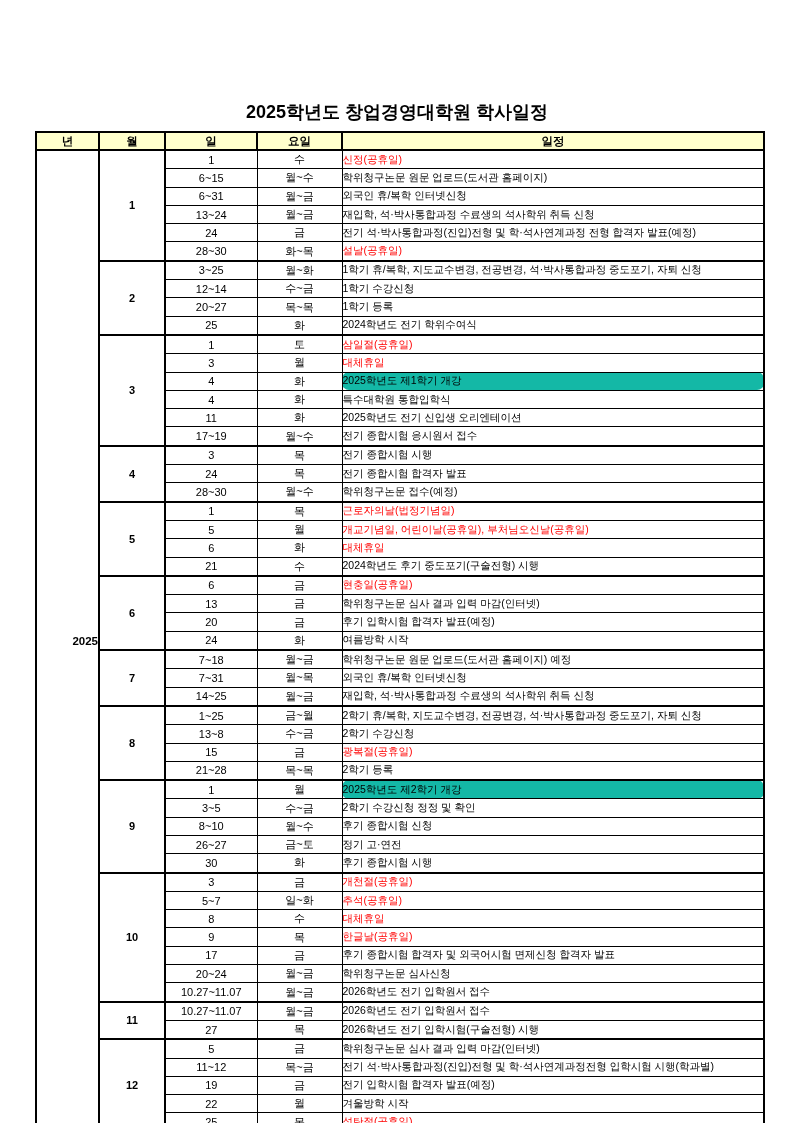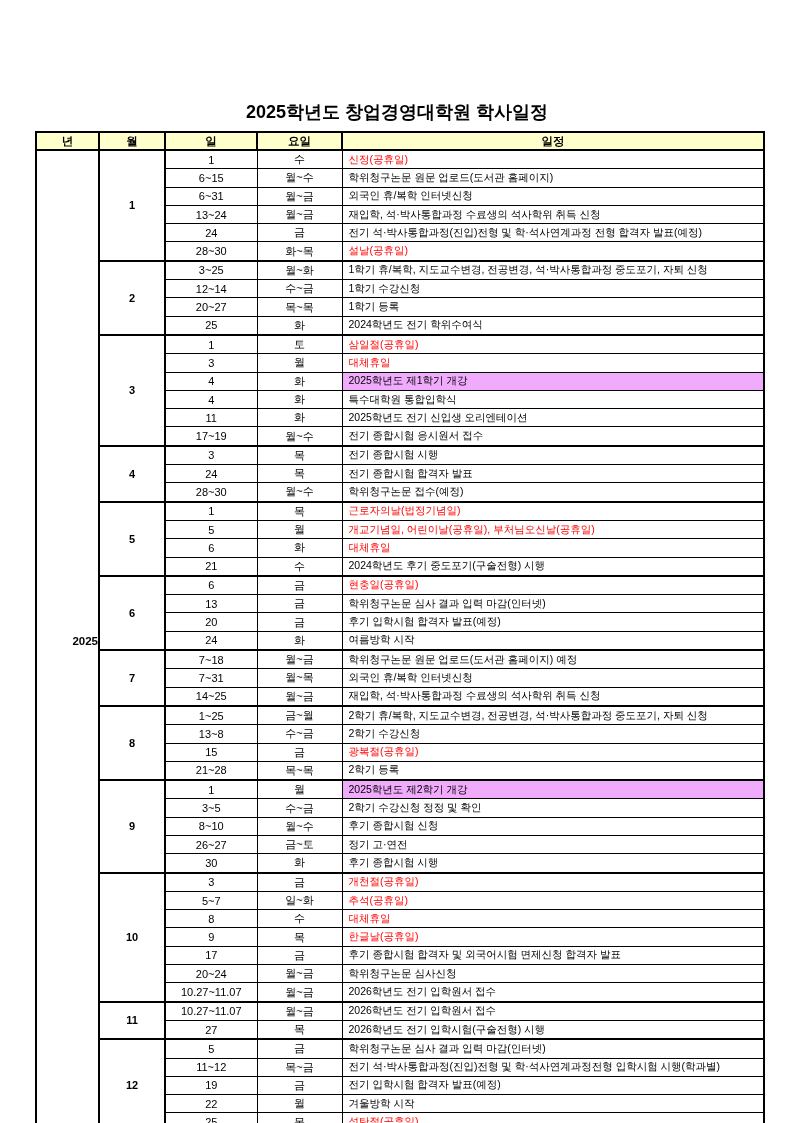--- a/index.html
+++ b/index.html
@@ -23,24 +23,24 @@
   thead th {
     background:#FFFFCC; border:2px solid #000;
     font-weight:bold; font-size:11.5px; height:16px; text-align:center;
   }
   .c-year {
     border-left-width:2px; border-right-width:2px;
     font-weight:bold; font-size:11.5px; text-align:right;
   }
   .c-month { border-right-width:2px; font-weight:bold; text-align:center; }
   .c-day, .c-dow { text-align:center; }
-  .c-sch { text-align:left; padding-left:6px; font-size:10.5px; }
+  .c-sch { text-align:left; padding-left:0; font-size:10.5px; }
   .grp { border-top-width:2px; }
   .red { color:#FF0000; }
-  .hl  { background:#f0abfc; }
+  .hl  { background:#14b8a6;border-radius:7px; }
 </style>
 </head>
 <body>
 
 <div class="page-title">2025학년도 창업경영대학원 학사일정</div>
 
 <table class="calendar">
   <colgroup>
     <col style="width:63px">
       <col style="width:66px">

